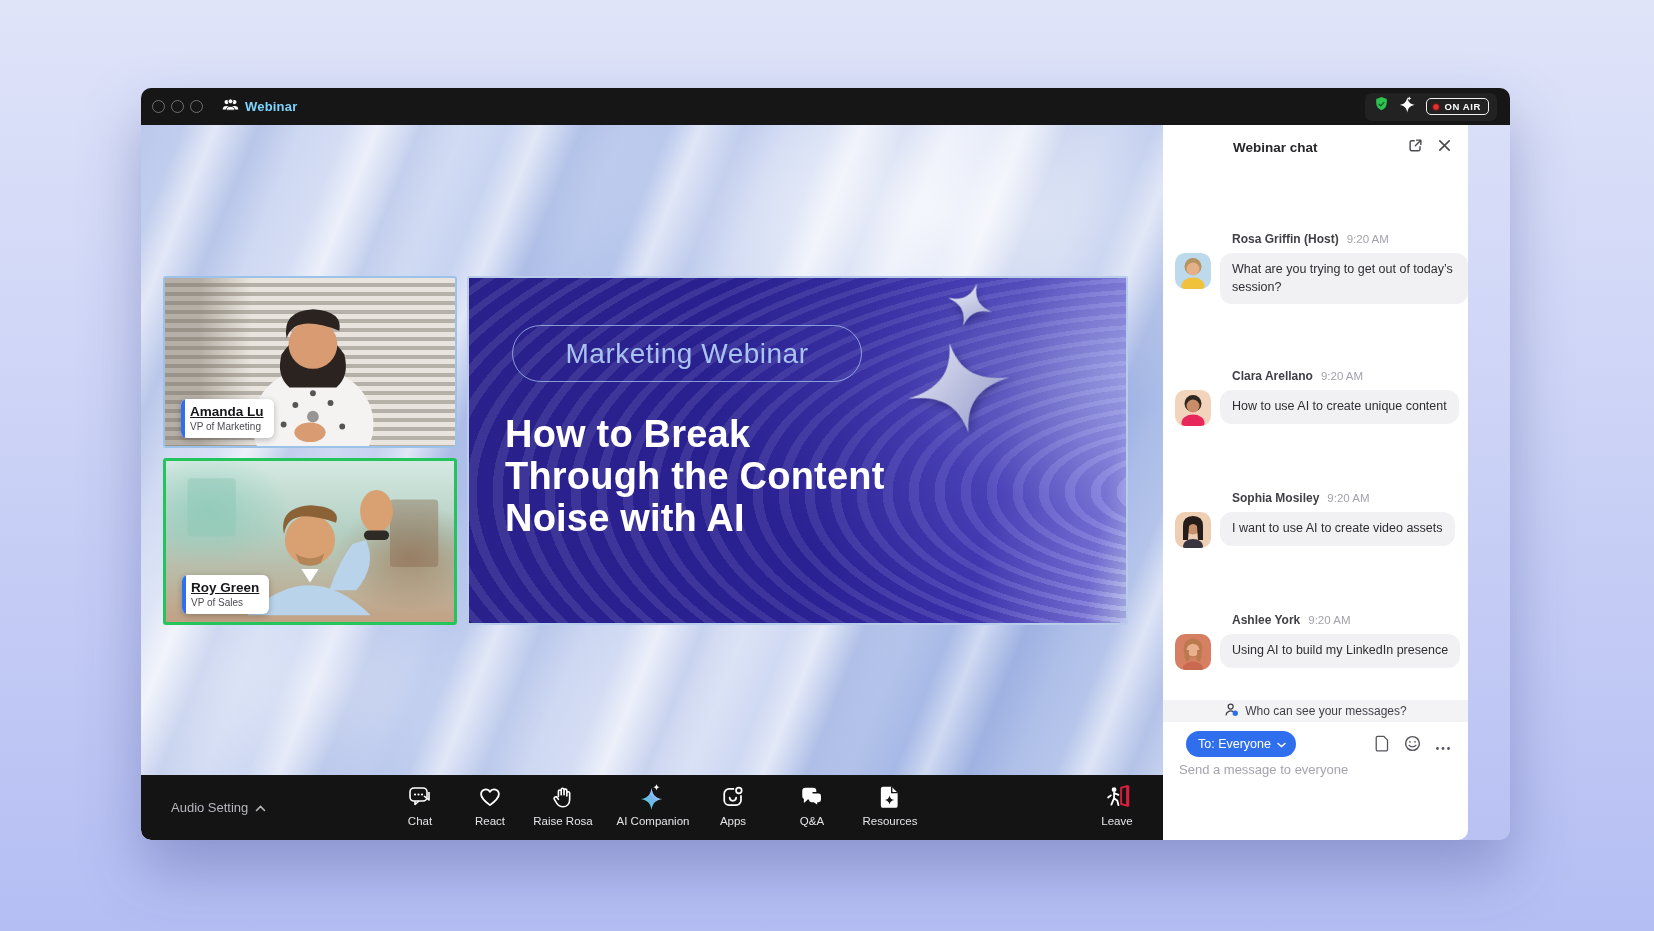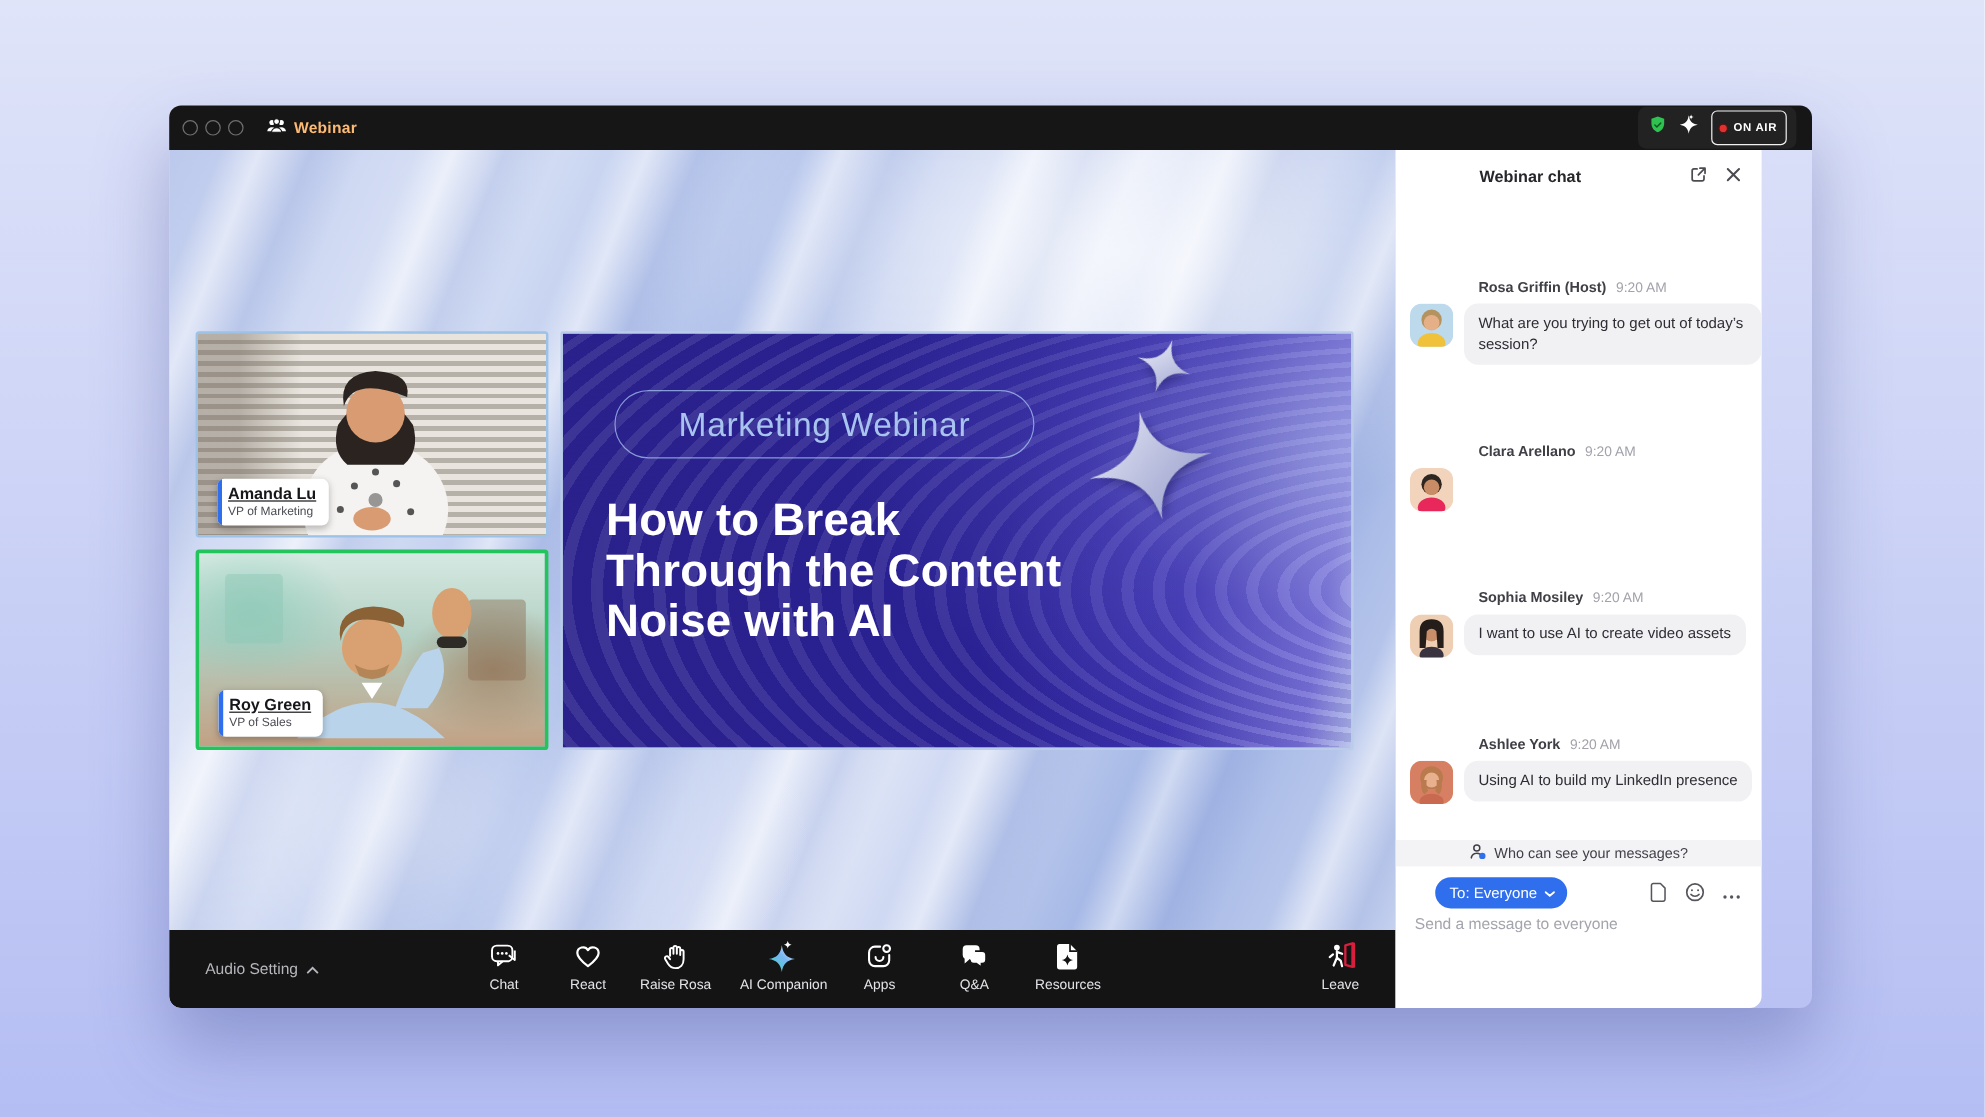--- a/index.html
+++ b/index.html
@@ -8,25 +8,25 @@
             background:linear-gradient(180deg,#dfe4f9 0%,#ccd3f6 45%,#b5bef3 100%); }
   .window { position:absolute; left:141px; top:88px; width:1369px; height:752px;
             border-radius:10px; box-shadow:0 30px 60px rgba(55,65,140,.35); }
 
   
   .titlebar { position:absolute; top:0; left:0; right:0; height:37px; background:#161616;
               border-radius:10px 10px 0 0; display:flex; align-items:center; padding-left:11px; }
   .traffic { display:flex; gap:6px; }
   .tl-circle { width:13px; height:13px; border-radius:50%; border:1.5px solid #6f6f6f; }
   .tb-app { display:flex; align-items:center; margin-left:19px; gap:6px; }
-  .tb-title { color:#fdba74; font-size:13px; font-weight:700; letter-spacing:.2px; }
+  .tb-title { color:#7dd3fc; font-size:13px; font-weight:700; letter-spacing:.2px; }
   .tb-right { margin-left:auto; margin-right:13px; display:flex; align-items:center; gap:9px;
               background:#222; border-radius:7px; padding:3px 8px; }
   .onair { display:flex; align-items:center; gap:5px; border:1.5px solid #f2f2f2; border-radius:5px;
-           padding:2px 7px 2px 5px; height:29px;text-align:center; }
+           padding:2px 7px 2px 5px; height:17px;text-align:center; }
   .onair-dot { width:8px; height:8px; border-radius:50%; background:#e03131; border:1.5px solid #5c1212; }
   .onair-text { color:#fff; font-size:9.5px; font-weight:700; letter-spacing:.6px; }
 
   
   .stage { position:absolute; top:37px; left:0; width:1022px; height:715px; overflow:hidden;
     border-radius:0 0 0 10px;
     background:
       radial-gradient(60% 45% at 78% 12%, rgba(255,255,255,.65), transparent 70%),
       radial-gradient(50% 40% at 18% 78%, rgba(255,255,255,.4), transparent 70%),
       repeating-linear-gradient(112deg, rgba(255,255,255,0) 0 40px, rgba(255,255,255,.5) 70px, rgba(140,160,215,.28) 110px, rgba(255,255,255,0) 150px),
@@ -93,21 +93,21 @@
   .msg-body { display:flex; align-items:flex-start; padding-left:12px; gap:9px; }
   .avatar { width:36px; height:36px; border-radius:10px; overflow:hidden; flex:0 0 auto; }
   .bubble { background:#f1f1f4; border-radius:12px; padding:8px 12px; font-size:12.5px;
             color:#2d2d33; line-height:1.4; max-width:250px; }
   .bubble.one-line { white-space:nowrap; max-width:none; }
 
   .who-bar { position:absolute; top:575px; left:0; right:0; height:22px; background:#f3f3f6;
              display:flex; align-items:center; justify-content:center; gap:6px;
              font-size:12px; color:#3f3f46; }
   .compose { position:absolute; top:597px; left:0; right:0; bottom:0; }
-  .to-pill { position:absolute; left:33px; top:9px; height:26px; background:#2f6fed; border:none;
+  .to-pill { position:absolute; left:23px; top:9px; height:26px; background:#2f6fed; border:none;
              color:#fff; border-radius:13px; font-size:12.5px; font-family:inherit;
              display:flex; align-items:center; gap:6px; padding:0 10px 0 12px; }
   .compose-icons { position:absolute; right:17px; top:13px; display:flex; align-items:center;
              gap:14px; color:#55555e; }
   .chat-input { position:absolute; left:16px; top:40px; right:16px; border:none; outline:none;
              font-size:13px; font-family:inherit; color:#26262b; background:transparent; }
   .chat-input::placeholder { color:#a4a4ad; }
 </style>
 </head>
 <body>
@@ -367,20 +367,21 @@
             <span class="msg-author">Clara Arellano</span>
             <span class="msg-time">9:20 AM</span>
           </div>
           <div class="msg-body">
             <svg class="avatar" viewBox="0 0 36 36">
               <rect width="36" height="36" fill="#f2d4bc"></rect>
               <circle cx="18" cy="13.5" r="8.5" fill="#2e2620"></circle>
               <circle cx="18" cy="16" r="6.5" fill="#c88d66"></circle>
               <ellipse cx="18" cy="33" rx="11.5" ry="8.5" fill="#e8275a"></ellipse>
             </svg>
+            <div class="bubble one-line">How to use AI to create unique content</div>
           </div>
         </div>
 
         <div class="msg">
           <div class="msg-head">
             <span class="msg-author">Sophia Mosiley</span>
             <span class="msg-time">9:20 AM</span>
           </div>
           <div class="msg-body">
             <svg class="avatar" viewBox="0 0 36 36">

